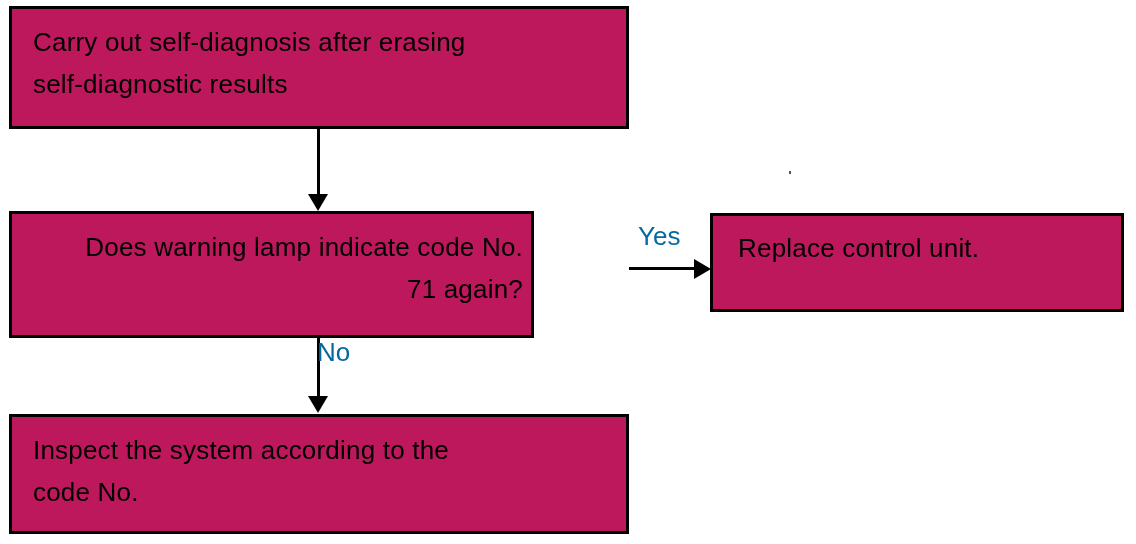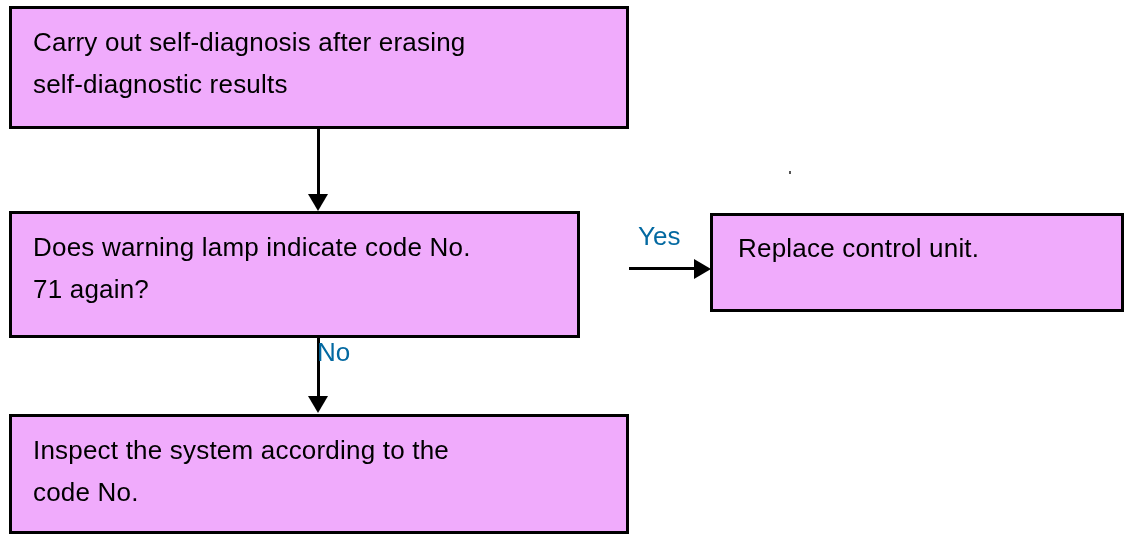--- a/index.html
+++ b/index.html
@@ -12,37 +12,37 @@
     position: relative;
     width: 1136px;
     height: 544px;
     background: #ffffff;
     font-family: "Liberation Sans", "DejaVu Sans", sans-serif;
     overflow: hidden;
   }
   .node {
     position: absolute;
     box-sizing: border-box;
-    background: #f0abfc;
+    background: #be185d;
     border: 3px solid #000000;
   }
   .node-text {
     position: absolute;
     left: 21px;
     top: 12px;
     right: 8px;
     font-size: 26px;
     line-height: 42px;
     color: #000000;
     letter-spacing: 0.2px;
     white-space: pre-line;
   }
   
   #node-erase   { left: 9px;   top: 6px;   width: 620px; height: 123px; }
-  #node-decision{ left: 9px;   top: 211px; width: 571px; height: 127px; }
+  #node-decision{ left: 9px;   top: 211px; width: 525px; height: 127px; text-align: right; }
   #node-inspect { left: 9px;   top: 414px; width: 620px; height: 120px; }
   #node-replace { left: 710px; top: 213px; width: 414px; height: 99px; }
   #node-replace .node-text { top: 11px; left: 25px; }
   
   .conn-line-v {
     position: absolute;
     width: 3px;
     background: #000000;
   }
   .conn-line-h {

